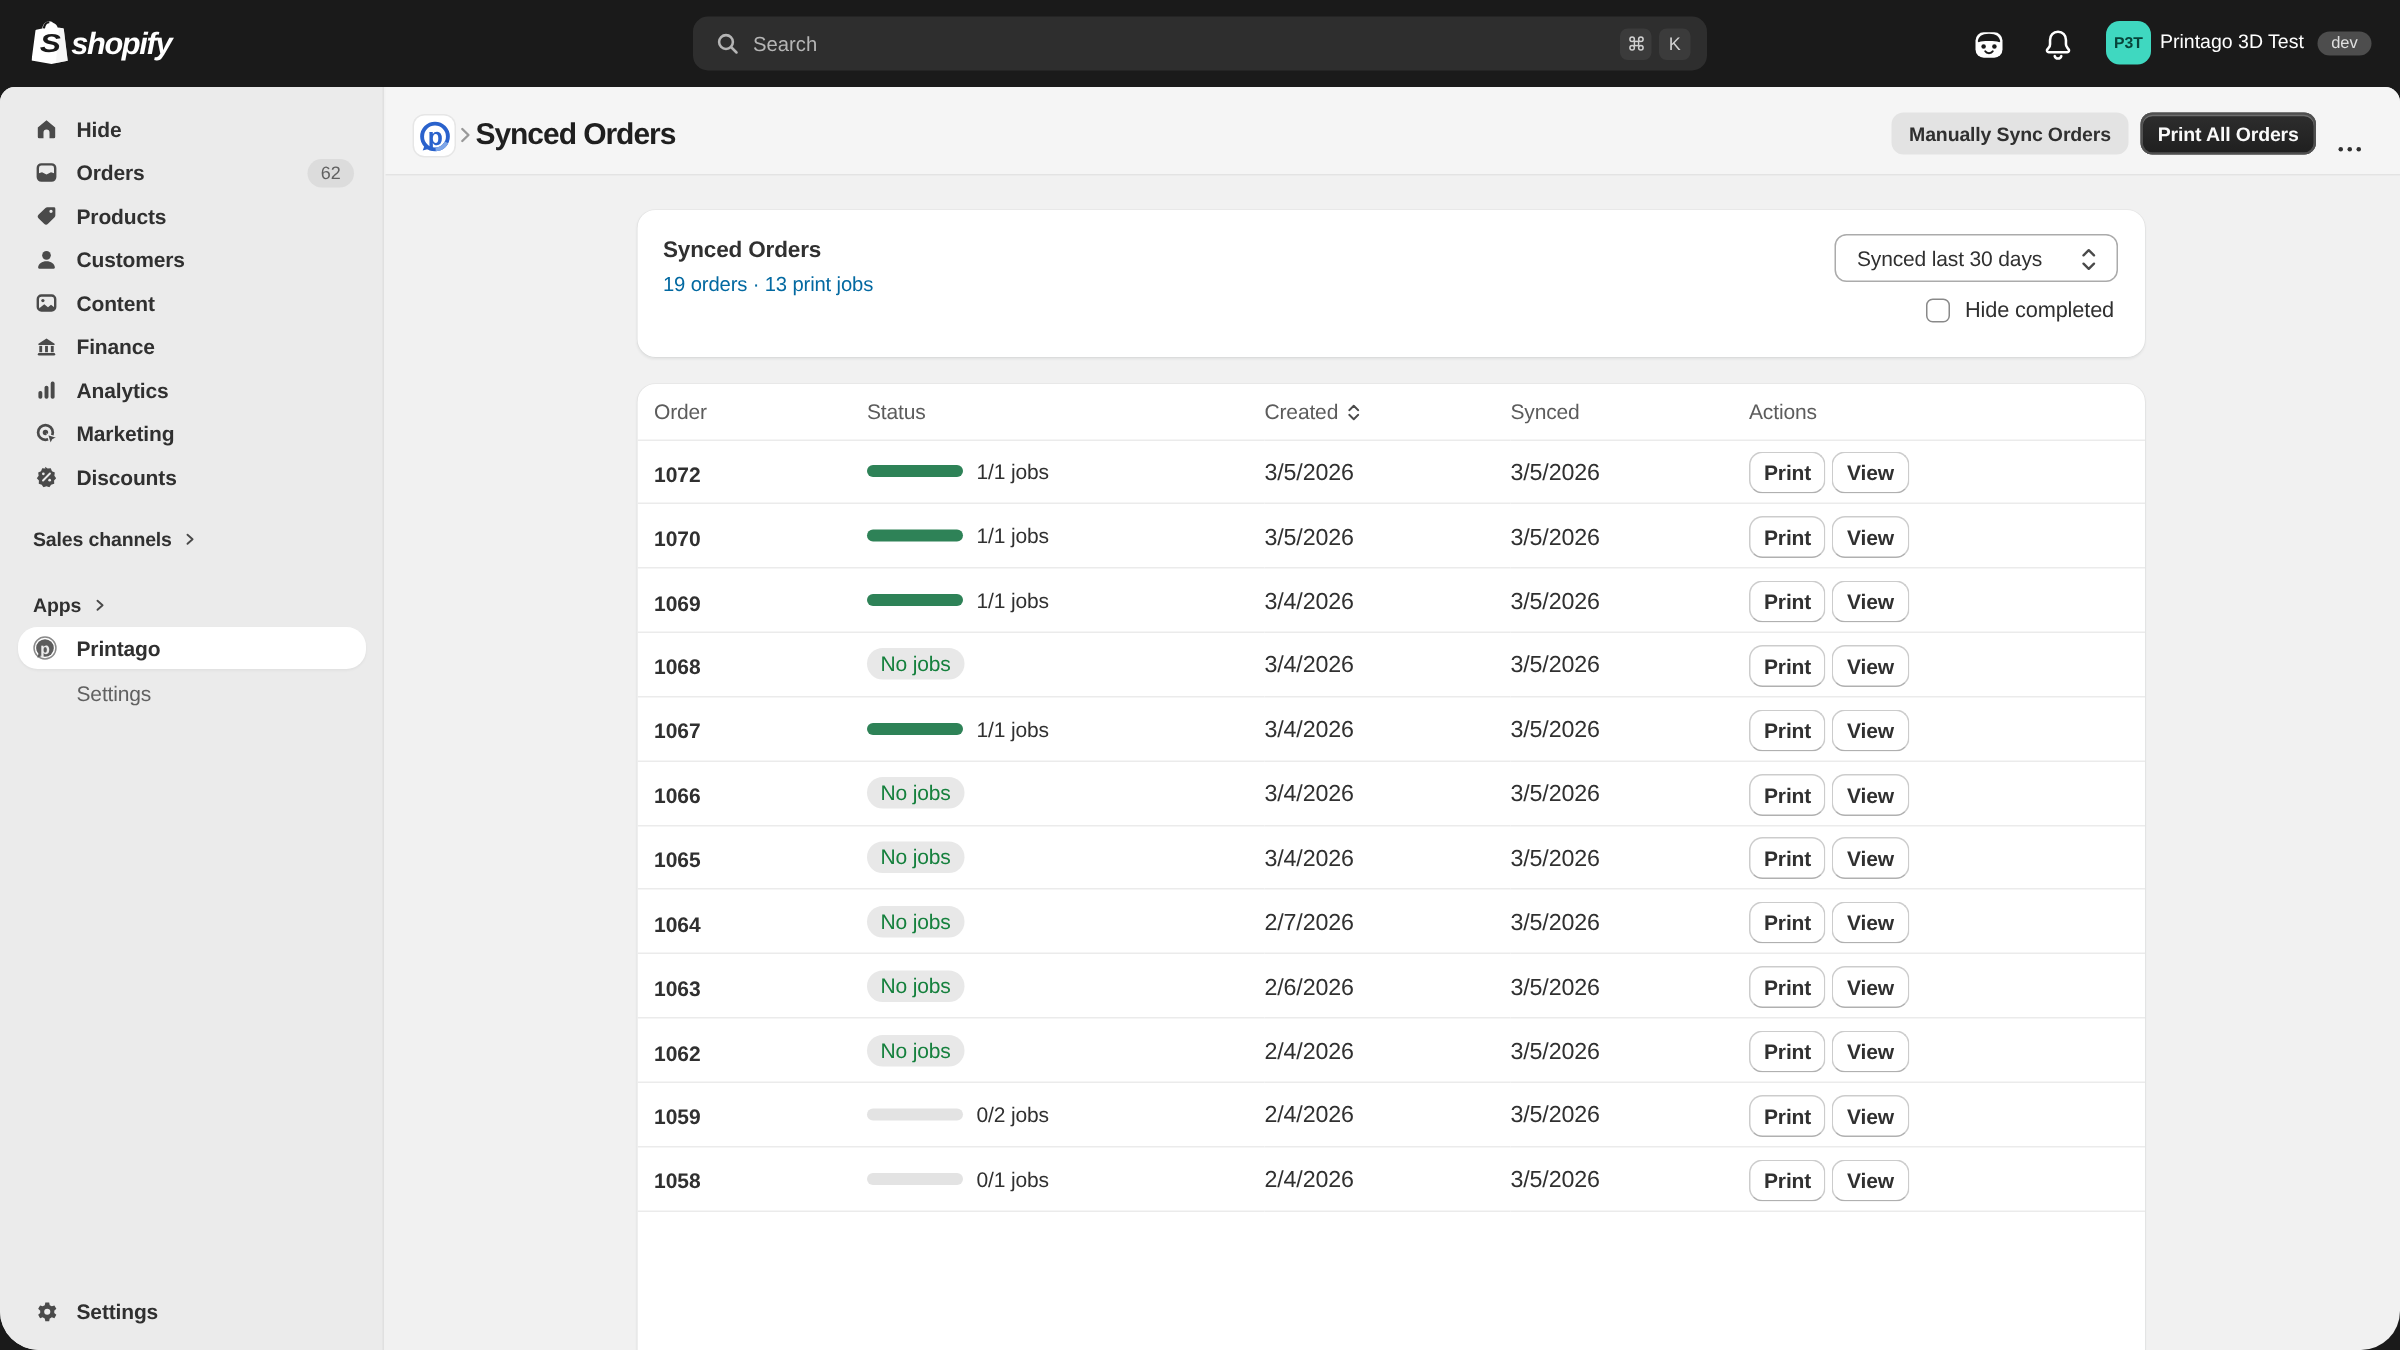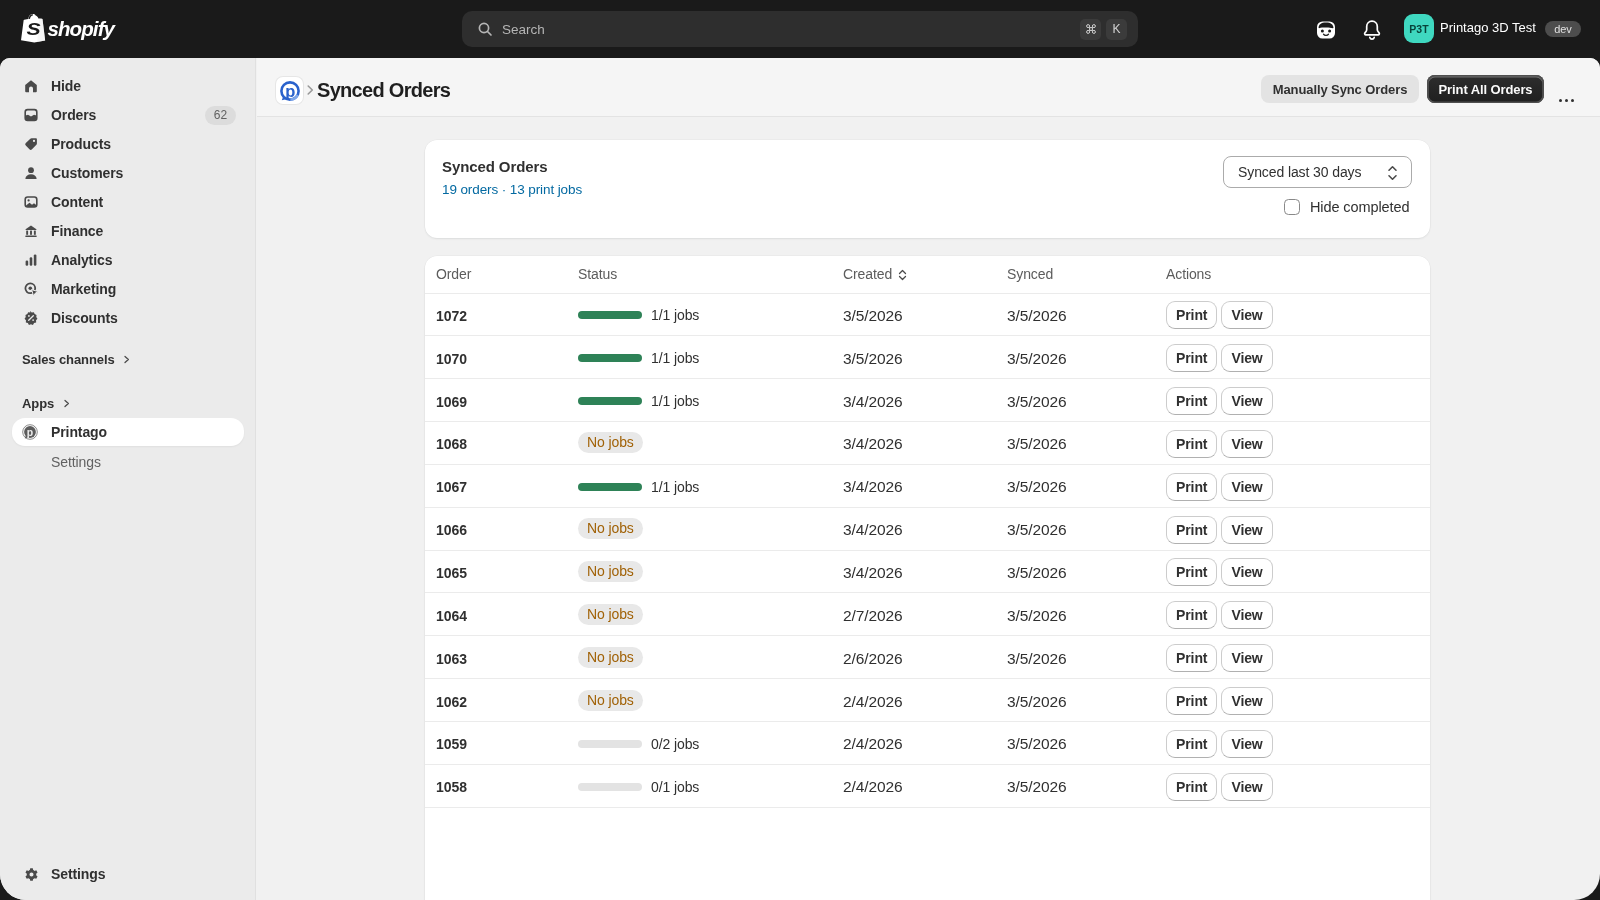--- a/index.html
+++ b/index.html
@@ -58,21 +58,21 @@
 .c1 { width:153px; padding-left:11px; }
 .c2 { width:265px; }
 .c3 { width:164px; }
 .c4 { width:159px; }
 .c5 { width:auto; }
 td.c1 { font-weight:700; letter-spacing:0; font-size:14px; }
 .bar { display:inline-block; width:64px; height:8px; border-radius:4px; vertical-align:middle; }
 .bar.g { background:#2e8257; }
 .bar.e { background:#e3e3e3; }
 .jt { display:inline-block; vertical-align:middle; margin-left:9px; color:#303030; font-size:14px; }
-.nojobs { display:inline-block; height:21px; line-height:21px; padding:0 9px; background:#e8e8e8; border-radius:10.5px; color:#a16207; font-size:14px; }
+.nojobs { display:inline-block; height:21px; line-height:21px; padding:0 9px; background:#e8e8e8; border-radius:10.5px; color:#15803d; font-size:14px; }
 .abtn { display:inline-block; position:relative; top:1px; height:28px; line-height:26px; padding:0 9px; background:#fff; border:1px solid #ccc; border-bottom-color:#b0b0b0; border-radius:9px; font-size:14px; font-weight:600; color:#303030; text-align:center; margin-right:4px; letter-spacing:-0.1px; }
 .sorticon { display:inline-block; vertical-align:-2px; margin-left:6px; }
 </style>
 </head>
 <body>
 
 <div id="topbar">
   <svg id="logo" width="115" height="34" viewBox="0 0 115 34">
     <g transform="translate(-6.2,-0.2) scale(1.32,1.08)">
     <path d="M7.1 6.5 L10.1 5.8 C10.4 3 11.9 1.2 13.8 1.2 C14.6 1.2 15.3 1.7 15.8 2.4 C16.9 2.9 17.6 4 17.9 5.2 L20.6 5.6 C20.8 5.6 21 5.8 21 6 L23 25.6 L14.8 27.6 L4.7 25.5 L6.7 6.9 C6.7 6.7 6.9 6.55 7.1 6.5 Z" fill="#fff"></path>

